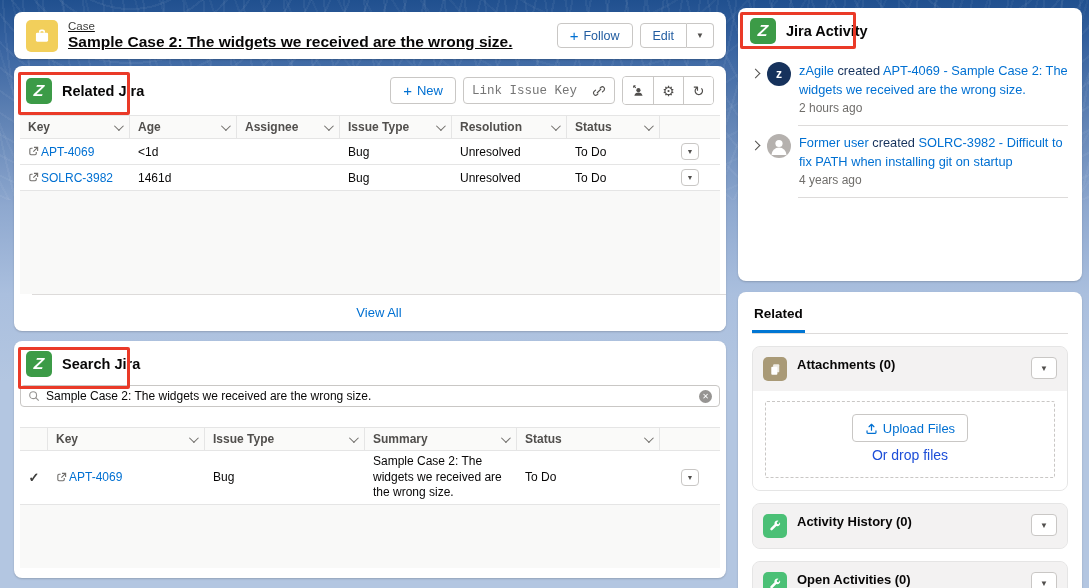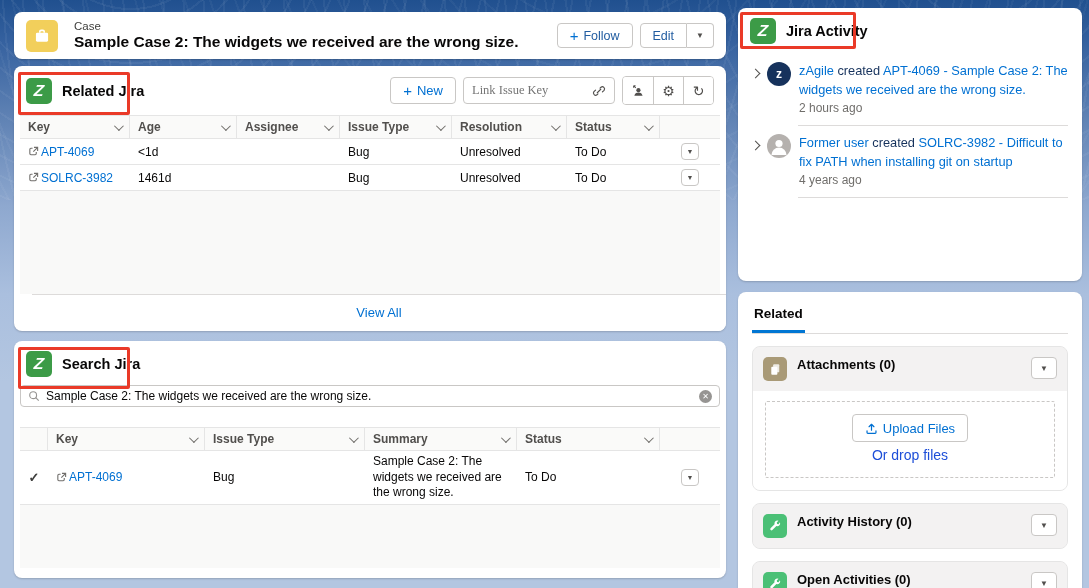--- a/index.html
+++ b/index.html
@@ -14,21 +14,21 @@
       repeating-radial-gradient(circle at 12% -80px, transparent 0 16px, rgba(255,255,255,.05) 16px 18px),
       repeating-radial-gradient(circle at 55% -120px, transparent 0 22px, rgba(255,255,255,.04) 22px 24px),
       repeating-radial-gradient(circle at 90% -60px, transparent 0 18px, rgba(255,255,255,.05) 18px 20px);
   }
   .panel { position:absolute; background:#fff; border-radius:8px; box-shadow:0 1px 2px rgba(0,0,0,.18); }
 
   
   #case-header { left:14px; top:12px; width:712px; height:47px; display:flex; align-items:center; padding:0 12px; }
   .tile { border-radius:5px; display:flex; align-items:center; justify-content:center; flex:none; }
   .tile-case { width:32px; height:32px; background:#f2cf5b; }
-  .hdr-text { margin-left:16px; line-height:1.15; }
+  .hdr-text { margin-left:10px; line-height:1.15;text-decoration:underline; }
   .entity-label { font-size:11.5px; color:#3e3e3c; }
   .case-title { font-size:15.5px; font-weight:700; color:#080707; }
   .hdr-actions { margin-left:auto; display:flex; align-items:center; gap:7px; }
   .btn { display:inline-flex; align-items:center; justify-content:center; gap:5px; background:#fff;
          border:1px solid #c9c7c5; border-radius:4px; height:25px; padding:0 12px;
          font-family:inherit; font-size:12.5px; color:#215ca0; cursor:pointer; }
   .btn .plus { color:#0070d2; font-size:15px; font-weight:400; line-height:1; }
   .split { display:flex; }
   .split .btn { border-radius:4px 0 0 4px; }
   .split .btn.caret { border-radius:0 4px 4px 0; border-left:none; padding:0 9px; }
@@ -40,21 +40,21 @@
   .z-glyph { color:#fff; font-weight:700; font-style:italic; font-size:16px; transform:skewX(-6deg); line-height:1; }
   .card-title { margin-left:10px; font-size:14.5px; font-weight:700; color:#080707; }
   .callout { position:absolute; border:3px solid #ea3a28; border-radius:2px; pointer-events:none; z-index:5; }
 
   
   #related-jira { left:14px; top:66px; width:712px; height:265px; display:flex; flex-direction:column; }
   #related-jira .callout { left:4px; top:6px; width:112px; height:43px; }
   .head-controls { margin-left:auto; display:flex; align-items:center; gap:7px; }
   .btn-new { height:27px; font-size:13px; color:#0070d2; }
   .link-key-wrap { display:flex; align-items:center; border:1px solid #c9c7c5; border-radius:4px; height:27px; width:152px; padding:0 8px; }
-  .link-key-wrap input { border:none; outline:none; flex:1; min-width:0; font-family:Liberation Serif, serif; font-size:12.5px; color:#a21caf; }
+  .link-key-wrap input { border:none; outline:none; flex:1; min-width:0; font-family:Liberation Mono, monospace; font-size:12.5px; color:#a21caf; }
   .icon-group { display:flex; border:1px solid #c9c7c5; border-radius:4px; overflow:hidden; }
   .icon-btn { width:30px; height:27px; background:#fff; border:none; border-left:1px solid #c9c7c5; display:flex; align-items:center; justify-content:center; color:#514f4d; font-size:14px; cursor:pointer; }
   .icon-btn:first-child { border-left:none; }
 
   
   .tbl { margin:2px 6px 0 6px; font-size:12px; }
   .thead, .trow { display:flex; align-items:stretch; }
   .thead { background:#fafaf9; border-top:1px solid #e5e5e5; border-bottom:1px solid #e5e5e5; }
   .th { display:flex; align-items:center; justify-content:space-between; padding:4px 8px; font-weight:700; color:#514f4d; border-right:1px solid #e5e5e5; }
   .th:last-child, .th.noborder { border-right:none; }

